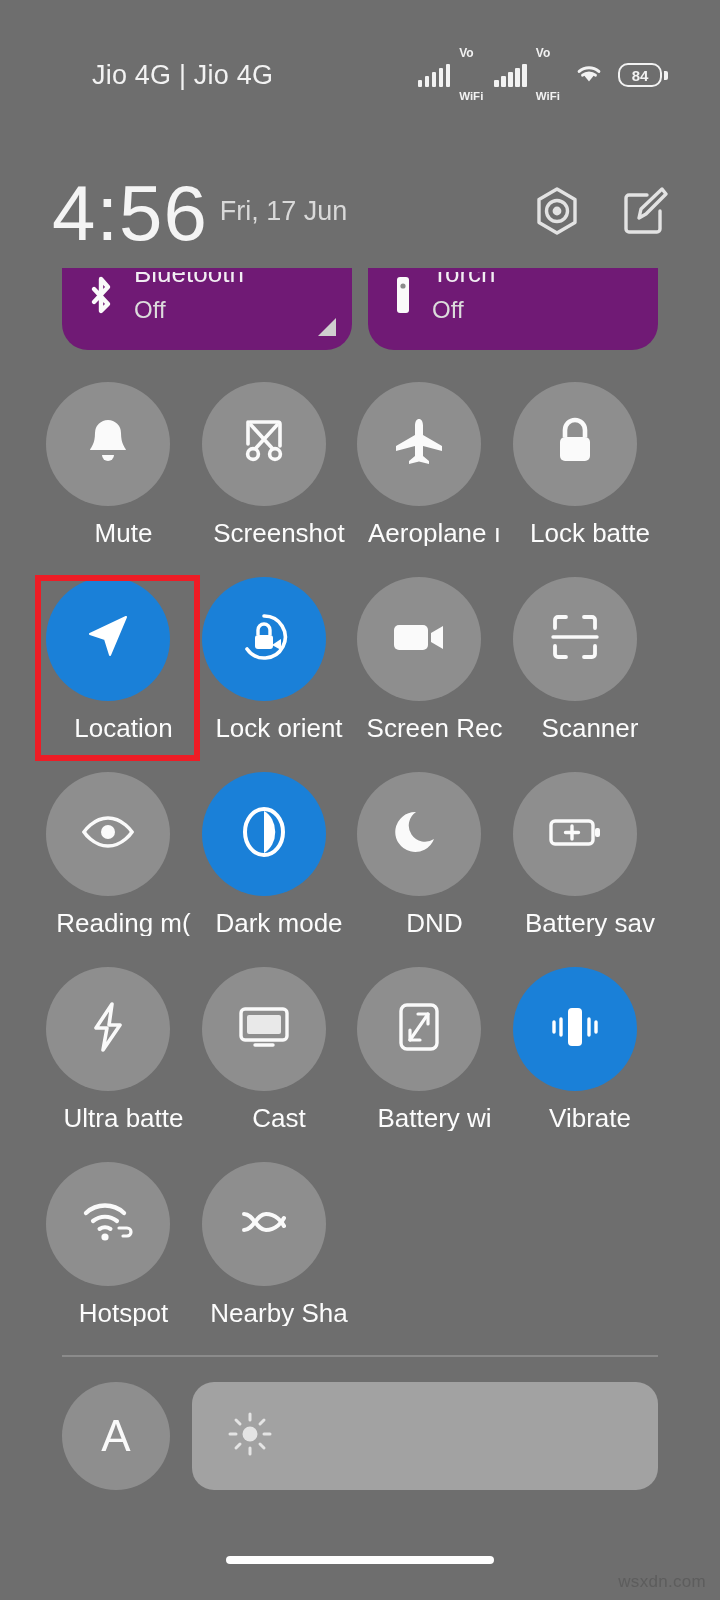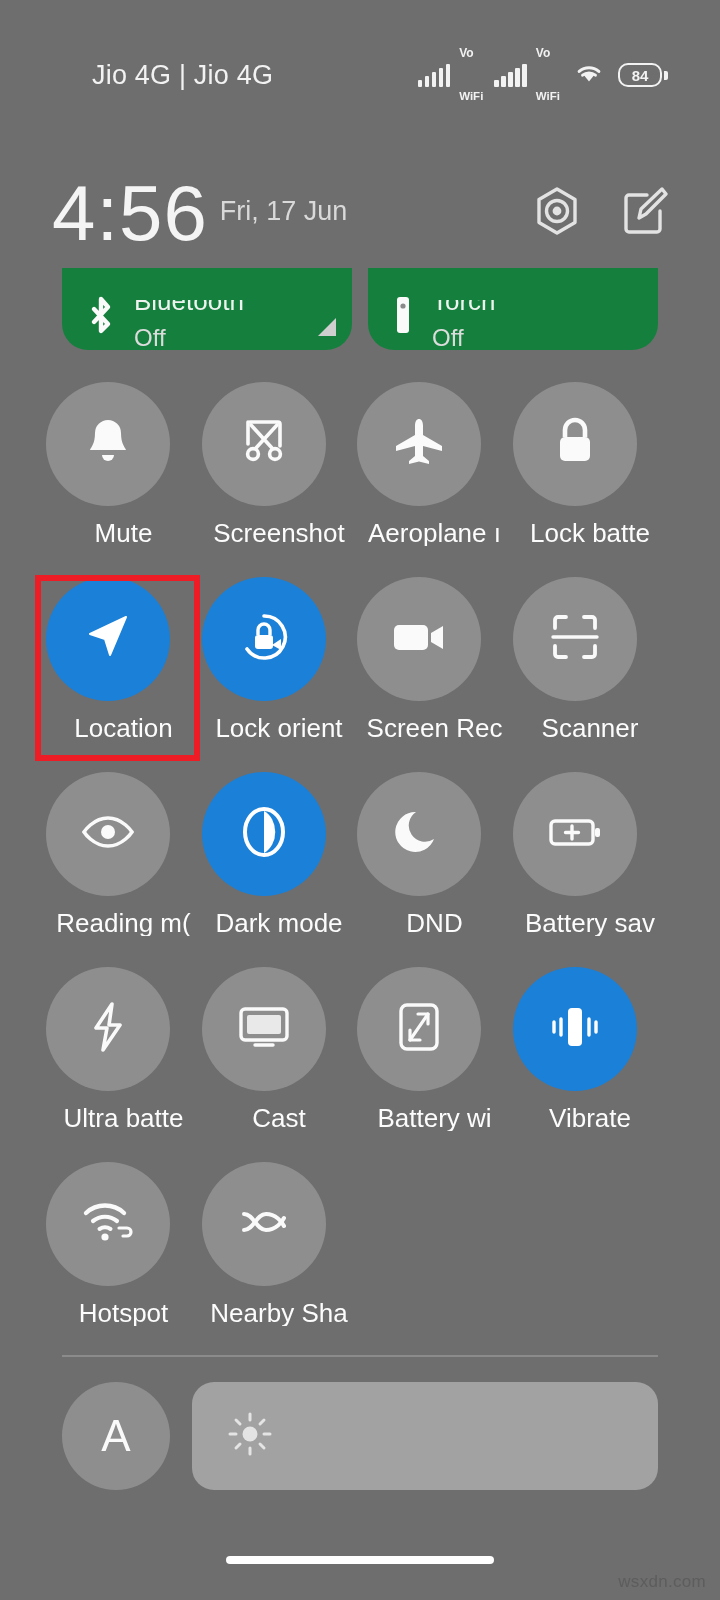--- a/index.html
+++ b/index.html
@@ -50,22 +50,22 @@
     display:flex; align-items:center; padding:0 52px;
   }
   .clock { color:#f4f4f4; font-size:78px; font-weight:300; line-height:1; letter-spacing:1px; }
   .date  { color:#d9d9d9; font-size:27px; margin-left:12px; padding-bottom:4px; }
   .header-actions { margin-left:auto; display:flex; align-items:center; gap:42px; }
 
   
   .pill-row { position:absolute; top:268px; left:0; width:720px; height:82px;
               display:flex; gap:16px; padding:0 62px; }
   .pill {
-    flex:1; background:#15803d; border-radius:0 0 26px 26px;
-    position:relative; display:flex; align-items:flex-end; padding:16px 22px 0 22px; gap:16px;
+    flex:1; background:#701a75; border-radius:0 0 26px 26px;
+    position:relative; display:flex; align-items:flex-start; padding:4px 22px 0 22px; gap:16px;
     overflow:hidden;
   }
   .pill-icon { flex:0 0 auto; padding-top:2px; }
   .pill-text { padding-top:0px; overflow:hidden; }
   .pill-title { color:#fafafa; font-size:26px; line-height:1; white-space:nowrap;
                 margin-top:-12px; opacity:.95; }
   .pill-sub { color:#dcdcdc; font-size:24px; line-height:1; margin-top:12px; }
   .pill-corner {
     position:absolute; right:16px; bottom:14px;
     width:0; height:0; border-left:18px solid transparent; border-bottom:18px solid #cfcfcf;

